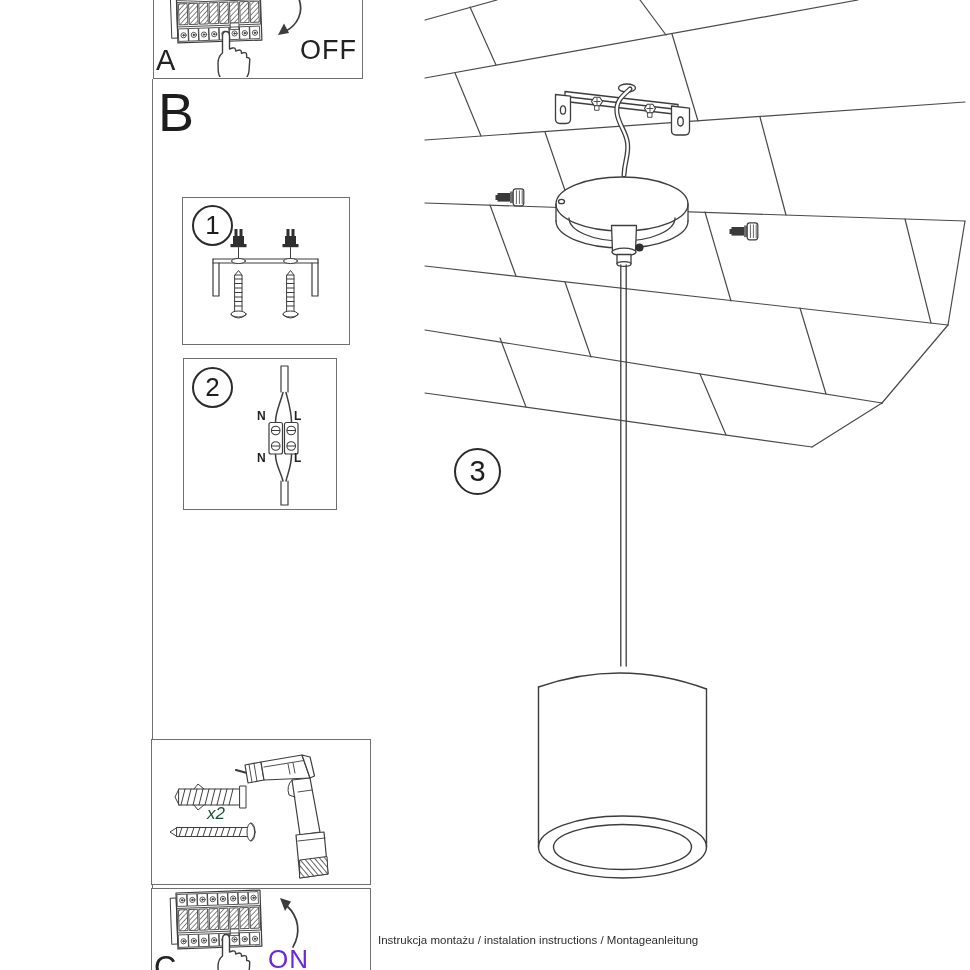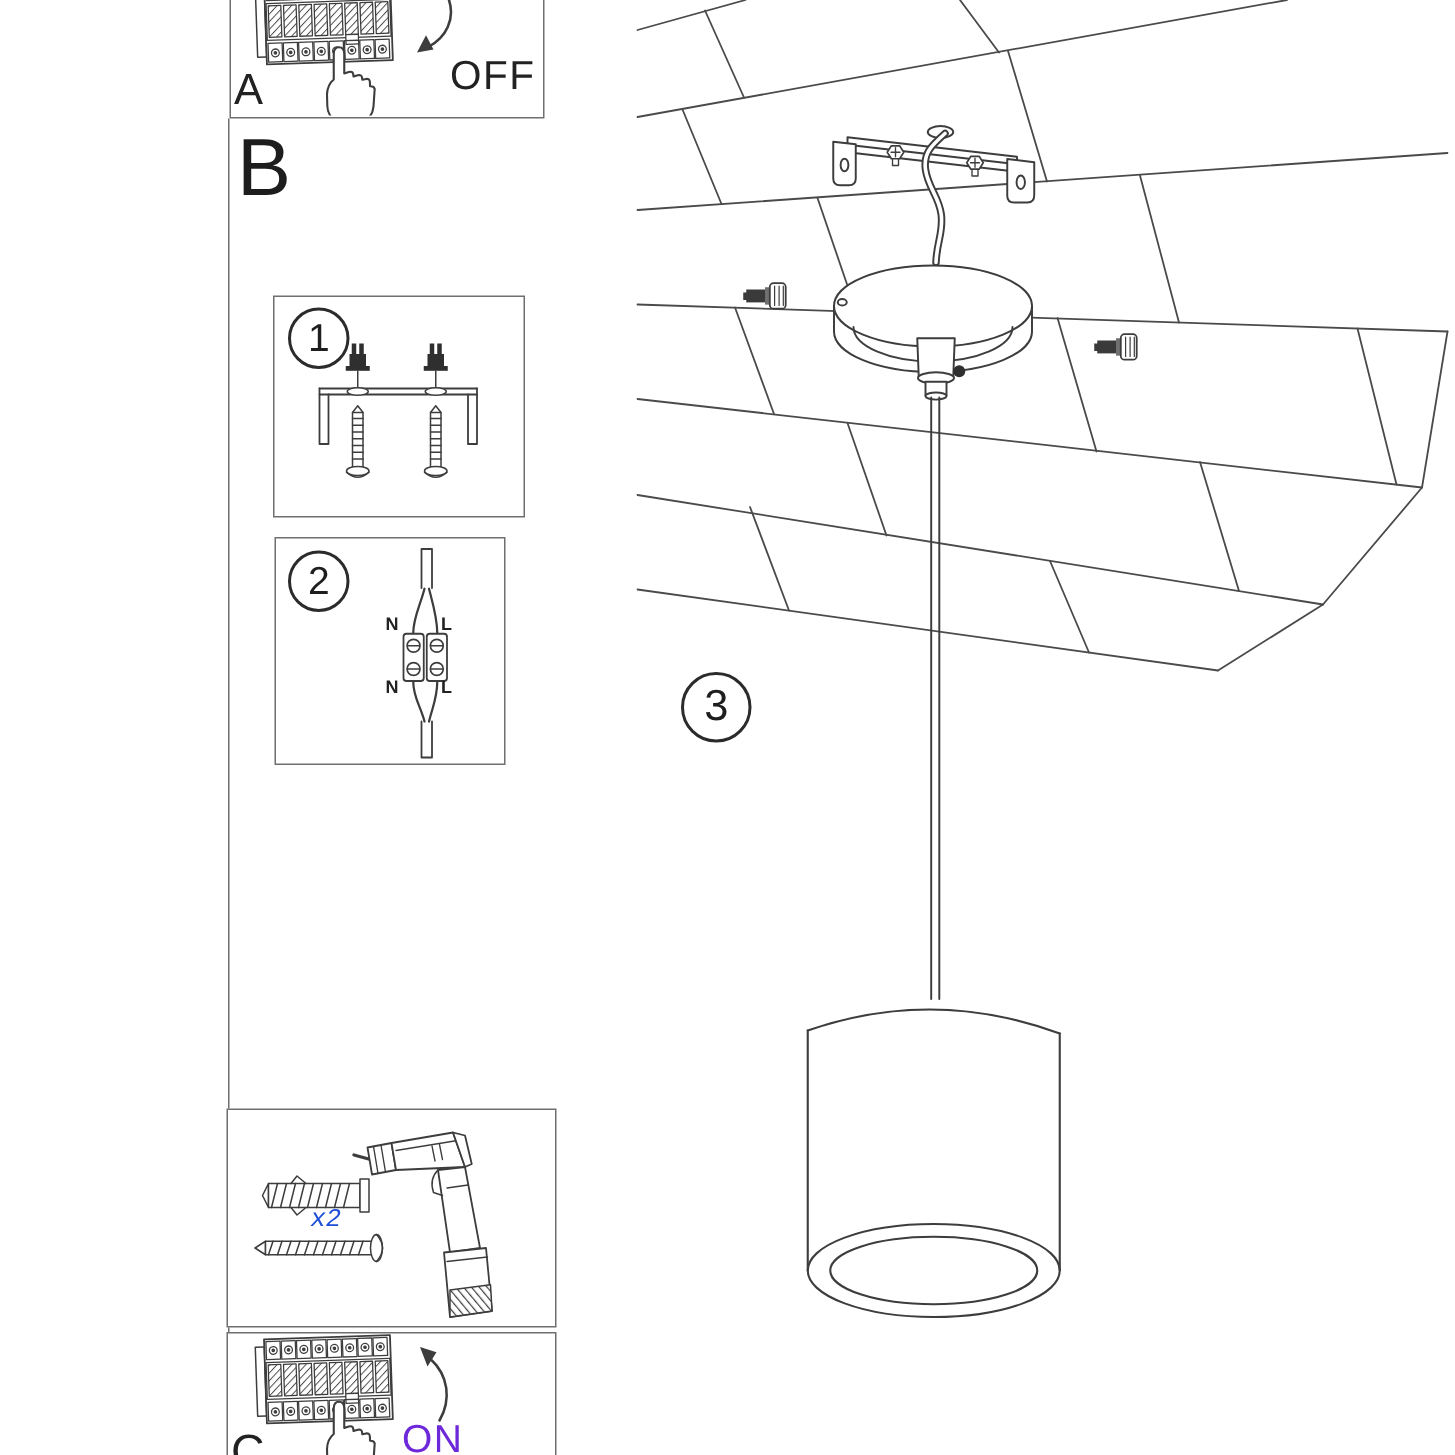--- a/index.html
+++ b/index.html
@@ -17,21 +17,21 @@
   .switch-word{font-size:27px;color:#222;letter-spacing:1px;}
   .switch-word-on{font-size:26px;color:#6d28d9;letter-spacing:1px;}
   .circled{
     position:absolute;border:2px solid #2b2b2b;border-radius:50%;
     display:flex;align-items:center;justify-content:center;
     background:#fff;color:#1e1e1e;
   }
   .circled.n1,.circled.n2{width:37px;height:37px;font-size:26px;}
   .circled.n3{width:43px;height:43px;font-size:29px;}
   .wire-lbl{font-size:12px;font-weight:600;color:#222;}
-  .qty{font-size:17px;font-style:italic;color:#1d4ed8;font-family:Liberation Mono, monospace;}
+  .qty{font-size:17px;font-style:italic;color:#14532d;}
   .captions{position:absolute;left:378px;top:932px;font-size:11.5px;line-height:17px;color:#2d2d2d;}
 </style>
 </head>
 <body>
 
 <div id="canvas">
 
   <svg width="970" height="970" viewBox="0 0 970 970" style="position:absolute;left:0;top:0;" fill="none" stroke-linecap="round" stroke-linejoin="round">
     <defs>
       <g id="side-screw">
@@ -426,15 +426,16 @@
       <g>
         <path d="M141,58 C149,44 147,28 135,17" stroke="#3d3d3d" stroke-width="1.7"></path>
         <polygon points="128,9 139,12.5 133,22" fill="#3d3d3d"></polygon>
       </g>
     </svg>
   </div>
   <span class="lbl switch-word-on" style="left:268px;top:946px;">ON</span>
   <span class="lbl letter-c" style="left:154px;top:952px;">C</span>
 
   <div class="captions">
+    <div>Instrukcja montażu / instalation instructions / Montageanleitung</div>
   </div>
 
 </div>
 
 </body></html>

